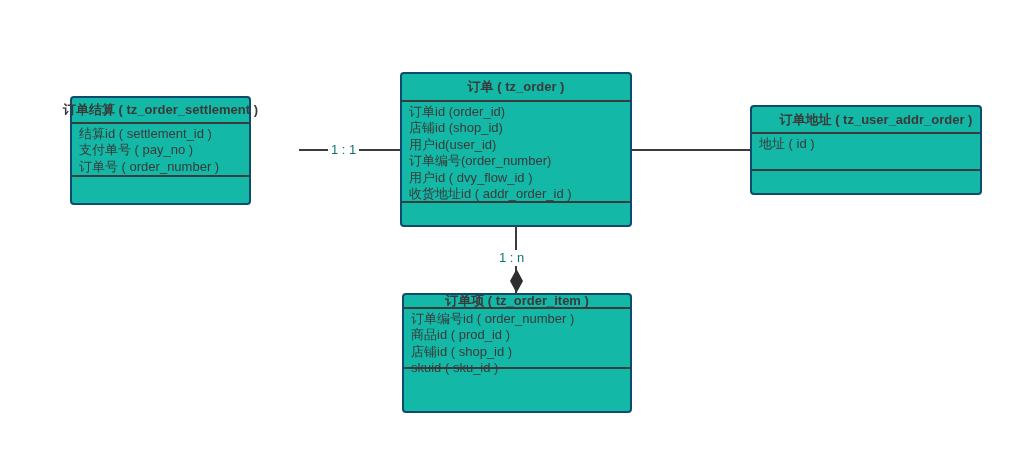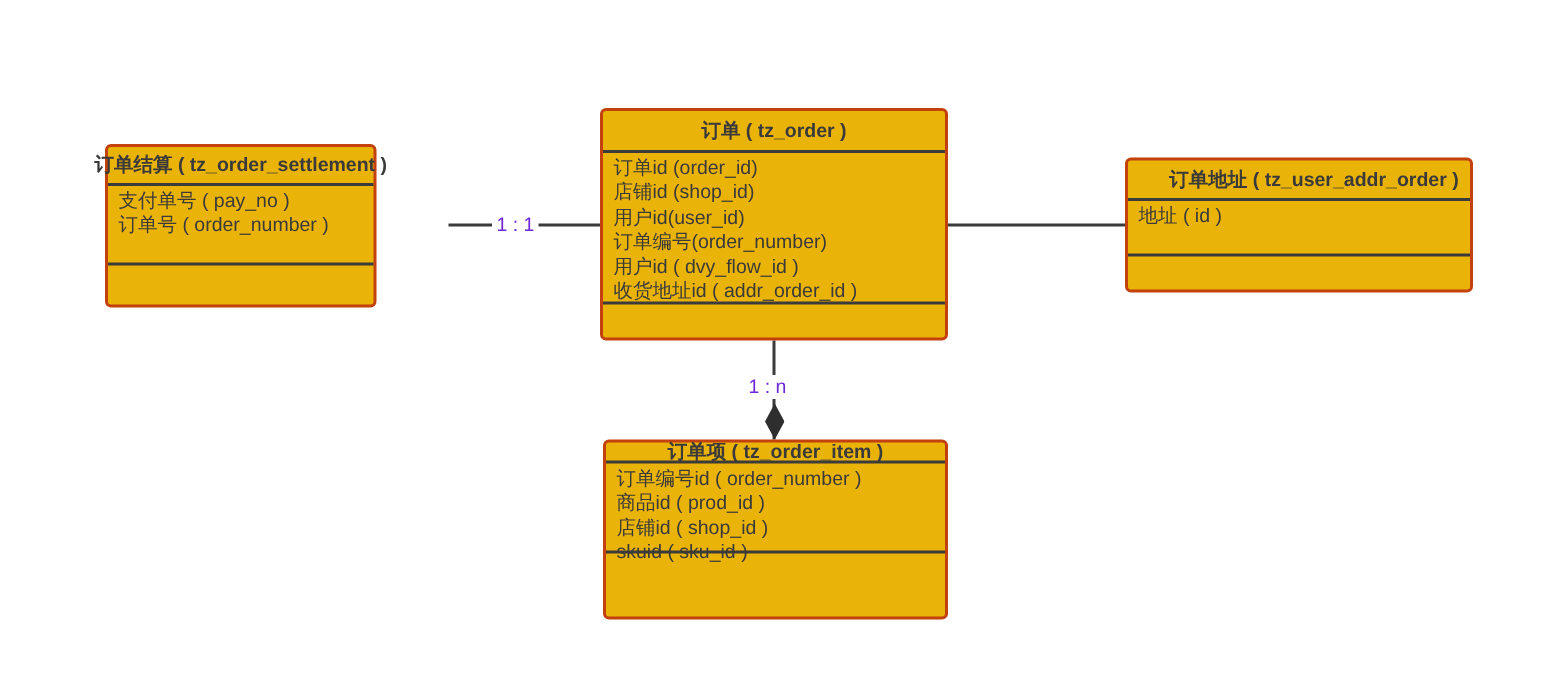--- a/index.html
+++ b/index.html
@@ -10,23 +10,23 @@
   }
   .canvas {
     position: relative;
     width: 1032px;
     height: 460px;
     background: #ffffff;
     overflow: hidden;
   }
   .entity {
     position: absolute;
-    border: 2px solid #c2410c;
+    border: 2px solid #0c4a6e;
     border-radius: 4px;
-    background: #eab308;
+    background: #14b8a6;
     display: flex;
     flex-direction: column;
   }
   .entity-header {
     font-size: 13px;
     font-weight: bold;
     text-align: center;
     display: flex;
     align-items: center;
     justify-content: center;
@@ -48,21 +48,21 @@
   .h-line, .v-line {
     position: absolute;
     background: #3b3b3b;
   }
   .rel-label {
     position: absolute;
     background: #ffffff;
     font-size: 13px;
     line-height: 16px;
     padding: 0 3px;
-    color: #6d28d9;
+    color: #0f766e;
     white-space: nowrap;
   }
   .diamond {
     position: absolute;
     background: #2e2e2e;
     clip-path: polygon(50% 0, 100% 50%, 50% 100%, 0 50%);
   }
   
   #box-settlement { left: 70px;  top: 96px;  width: 181px; height: 109px; }
   #box-settlement .entity-header { height: 26px; }
@@ -95,20 +95,21 @@
   <div class="h-line" id="line-settlement-order"></div>
   <div class="h-line" id="line-order-addr"></div>
   <div class="v-line" id="line-order-item"></div>
   <span class="rel-label" id="label-1-1">1 : 1</span>
   <span class="rel-label" id="label-1-n">1 : n</span>
   <div class="diamond" id="diamond-order-item"></div>
 
   <div class="entity" id="box-settlement">
     <div class="entity-header">订单结算 ( tz_order_settlement )</div>
     <div class="entity-fields">
+      <div class="field">结算id ( settlement_id )</div>
       <div class="field">支付单号 ( pay_no )</div>
       <div class="field">订单号 ( order_number )</div>
     </div>
     <div class="entity-empty"></div>
   </div>
 
   <div class="entity" id="box-order">
     <div class="entity-header">订单 ( tz_order )</div>
     <div class="entity-fields">
       <div class="field">订单id (order_id)</div>

